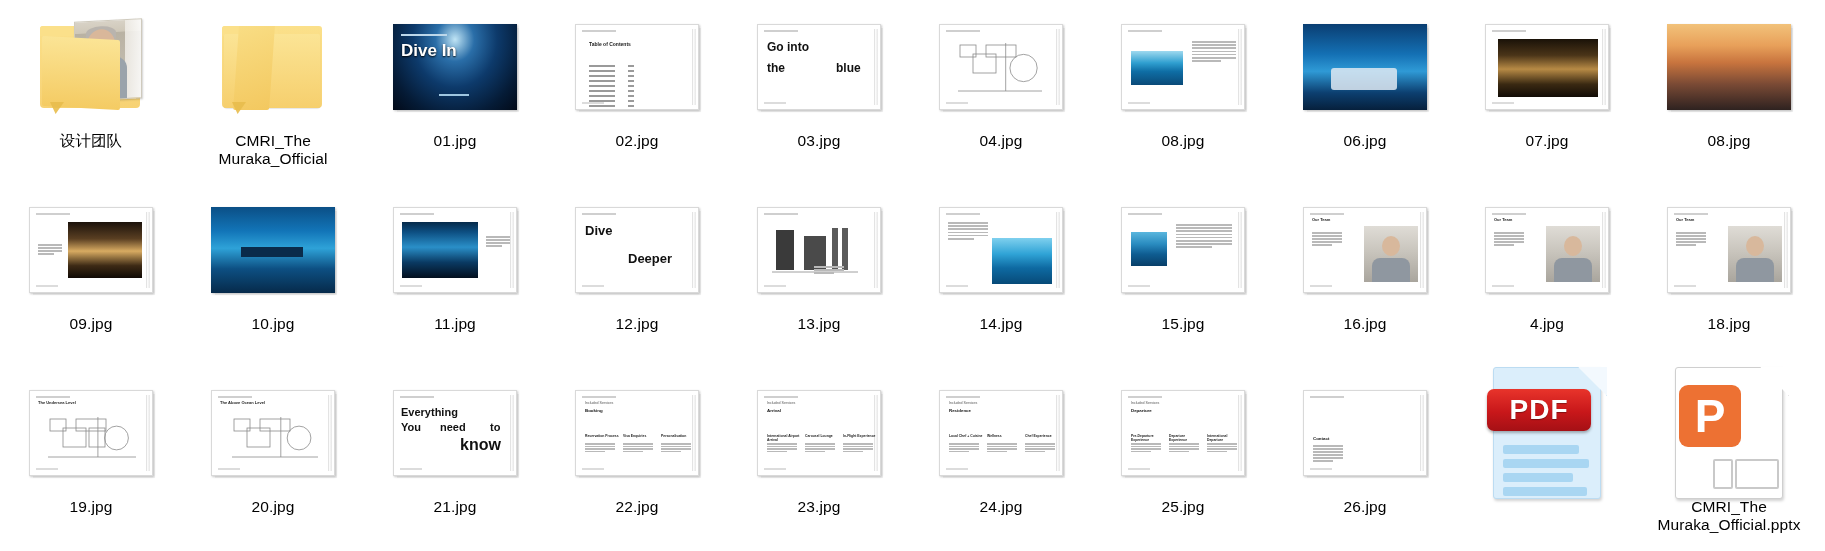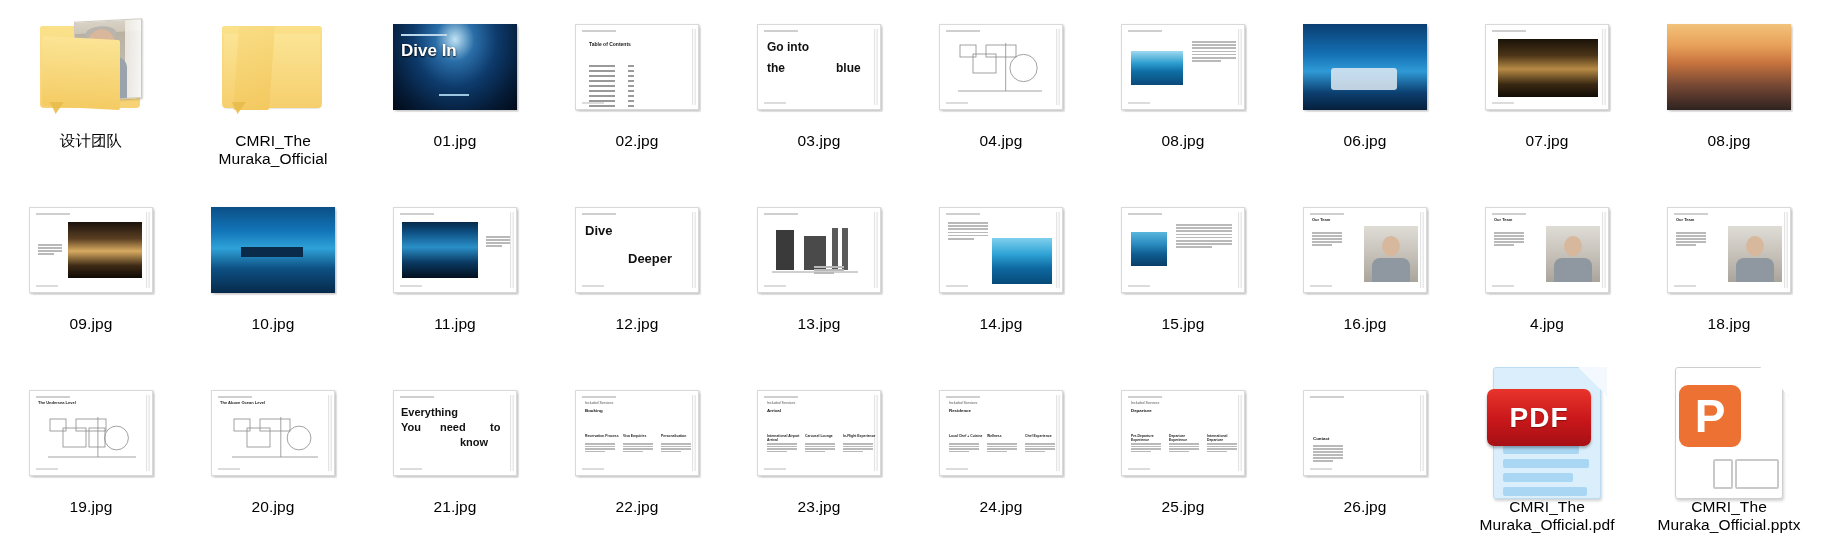--- a/index.html
+++ b/index.html
@@ -163,21 +163,21 @@
     background:#ffffff;
     clip-path:polygon(0 0,100% 100%,100% 0);
     border-left:1px solid #cfcfcf;border-bottom:1px solid #cfcfcf;
   }
   .doc.pdf .corner{background:#f3f9fe;border-color:#bcdcf2;}
   .doc.pdf .line{
     position:absolute;left:16px;height:9px;border-radius:2px;
     background:#a9d6f2;
   }
   .doc.pdf .badge{
-    position:absolute;left:0;top:22px;width:104px;height:57px;
+    position:absolute;left:0;top:22px;width:104px;height:42px;
     background:linear-gradient(180deg,#e8342b 0%,#c8171a 55%,#a51015 100%);
     border-radius:7px;
     box-shadow:0 2px 3px rgba(0,0,0,.3);
     display:flex;align-items:center;justify-content:center;
     color:#fff;font-weight:bold;font-size:28px;letter-spacing:1px;
     font-family:"Liberation Sans",sans-serif;
     text-shadow:0 1px 1px rgba(0,0,0,.35);
   }
   .doc.pptx .badge{
     position:absolute;left:10px;top:18px;width:62px;height:62px;
@@ -552,21 +552,21 @@
     <div class="cell">
       <div class="iconbox">
         <div class="slide" style="width:124px;height:86px">
         <div class="stack"></div>
           <div class="tinyhdr"></div>
           <div class="tinyftr"></div>
         <div class="bigtext" style="left:7px;top:16px;font-size:11px">Everything</div>
         <div class="bigtext" style="left:7px;top:31px;font-size:11px">You</div>
         <div class="bigtext" style="left:46px;top:31px;font-size:11px">need</div>
         <div class="bigtext" style="left:96px;top:31px;font-size:11px">to</div>
-        <div class="bigtext" style="left:66px;top:46px;font-size:11px">know</div>
+        <div class="bigtext" style="left:66px;top:46px;font-size:16px">know</div>
       </div>
       </div>
       <div class="label">21.jpg</div>
     </div>
     <div class="cell">
       <div class="iconbox">
         <div class="slide" style="width:124px;height:86px">
         <div class="stack"></div>
           <div class="tinyhdr"></div>
           <div class="tinyftr"></div>
@@ -694,21 +694,20 @@
         <div class="doc pdf">
     <div class="page"></div>
           <div class="corner"></div>
           <div class="line" style="top:78px;width:76px"></div>
           <div class="line" style="top:92px;width:86px"></div>
           <div class="line" style="top:106px;width:70px"></div>
           <div class="line" style="top:120px;width:84px"></div>
     <div class="badge">PDF</div>
   </div>
       </div>
-      <div class="label">CMRI_The Muraka_Official.pdf</div>
     </div>
     <div class="cell">
       <div class="iconbox">
         <div class="doc pptx">
     <div class="page"></div>
           <div class="corner"></div>
     <div class="badge">P</div>
     <div class="slide-sm" style="left:44px;top:92px;width:16px;height:26px"></div>
     <div class="slide-sm" style="left:66px;top:92px;width:40px;height:26px"></div>
   </div>

